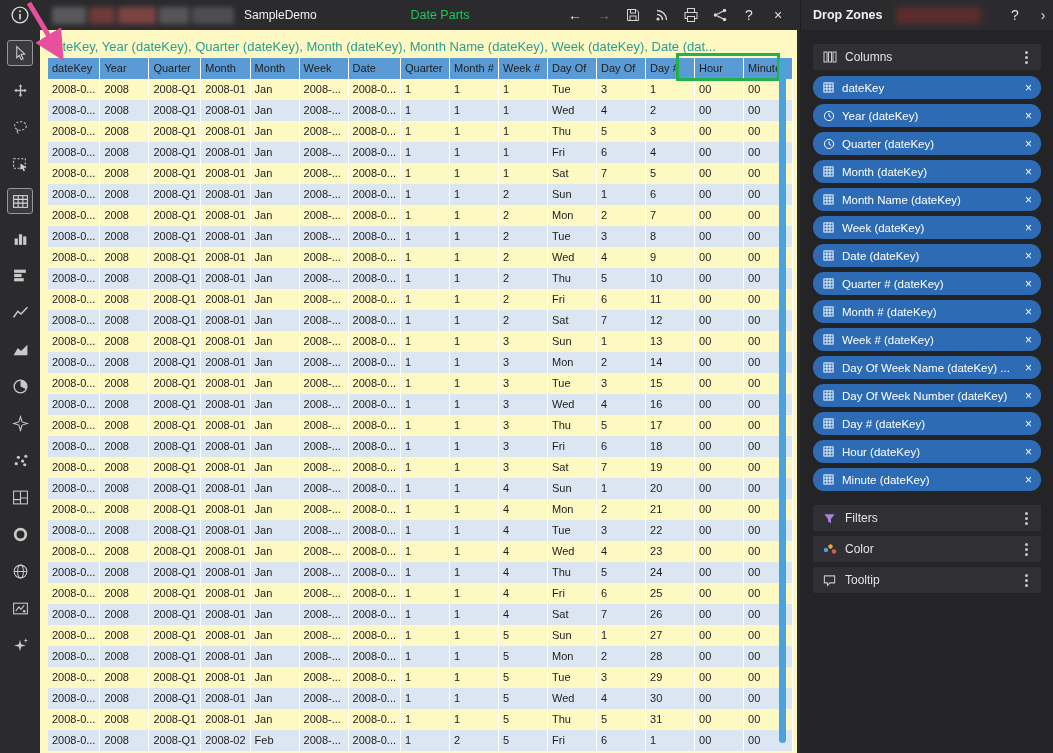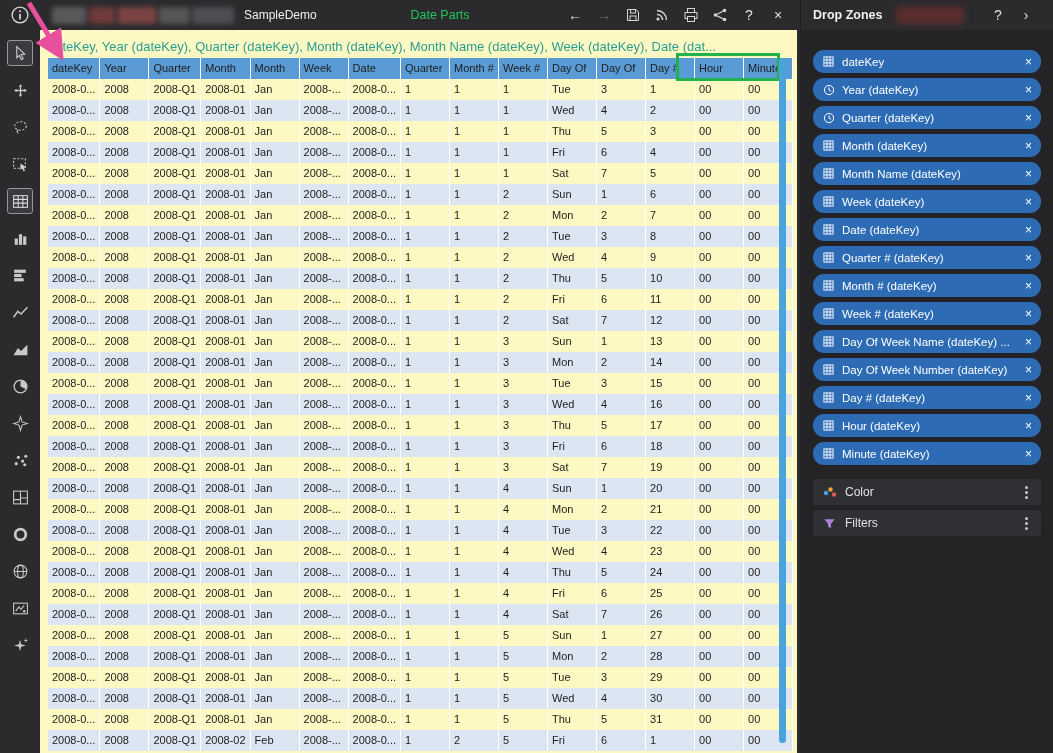--- a/index.html
+++ b/index.html
@@ -17,21 +17,21 @@
   .redacted i:nth-child(2){width:26px;background:#6e3a3a}
   .redacted i:nth-child(3){width:38px;background:#7c4343}
   .redacted i:nth-child(4){width:30px;background:#565659}
   .redacted i:nth-child(5){width:42px;background:#4e4e52}
   .app-title{font-size:12px;color:#f0f0f0}
   .view-title{position:absolute;left:440px;transform:translateX(-50%);font-size:12.5px;color:#22c55e}
   .tb-actions{position:absolute;right:14px;display:flex;align-items:center;gap:13px}
   .tb-icon{display:inline-flex;align-items:center;justify-content:center;min-width:16px;height:18px}
   .glyph{font-size:14px;color:#e0e0e0;line-height:18px}
   .tb-icon.dim .glyph{color:#6f6f72}
-  .tb-panel{position:relative;flex:1;height:30px;display:flex;align-items:center;border-left:1px solid #1d1d1f;padding:0 19px 0 12px}
+  .tb-panel{position:relative;flex:1;height:30px;display:flex;align-items:center;border-left:1px solid #1d1d1f;padding:0 2px 0 12px}
   .panel-title{font-size:12.5px;font-weight:600;color:#f0f0f0}
   .panel-redact{flex:1;height:17px;max-width:112px;margin:0 14px;background:#5c2d2d;border-radius:2px;filter:blur(3px)}
   .tb-panel .tb-icon{margin-left:12px}
 
   
   .left-toolbar{position:absolute;left:0;top:30px;bottom:0;width:40px;background:#2b2b2e;display:flex;flex-direction:column;align-items:center;padding-top:10px;gap:11px}
   .tool{width:26px;height:26px;display:flex;align-items:center;justify-content:center;border:1px solid transparent;border-radius:3px}
   .tool.selected{border-color:#98989c;background:#3a3a3f}
 
   
@@ -836,20 +836,35 @@
   <svg class="pink-arrow" viewBox="0 0 66 72">
     <defs>
       <marker id="ah" markerWidth="6" markerHeight="6" refX="4.2" refY="3" orient="auto">
         <path d="M0 0 L6 3 L0 6 Z" fill="#e8509e"></path>
       </marker>
     </defs>
     <line x1="15" y1="3" x2="45" y2="53" stroke="#e8509e" stroke-width="5" marker-end="url(#ah)"></line>
   </svg>
 
   <div class="panel">
+    <div class="zone-bar">
+      <span class="zicon js-icon">
+          <svg width="14" height="14" viewBox="0 0 14 14">
+            <rect x="1" y="2" width="3" height="10" fill="none" stroke="#cfcfcf"></rect>
+            <rect x="5.5" y="2" width="3" height="10" fill="none" stroke="#cfcfcf"></rect>
+            <rect x="10" y="2" width="3" height="10" fill="none" stroke="#cfcfcf"></rect>
+          </svg>
+        </span>
+      <span class="zlabel">Columns</span>
+      <span class="kebab">
+          <i></i>
+          <i></i>
+          <i></i>
+        </span>
+    </div>
     <div class="pills" id="pills">
         <div class="pill">
           <span class="picon">
             <svg width="11" height="11" viewBox="0 0 12 12">
               <rect x="1" y="1" width="10" height="10" fill="none" stroke="#fff"></rect>
               <path d="M1 4.3 H11 M1 7.6 H11 M4.3 1 V11 M7.6 1 V11" stroke="#fff"></path>
             </svg>
           </span>
           <span class="plabel">dateKey</span>
           <span class="x">×</span>
@@ -989,42 +1004,55 @@
             <svg width="11" height="11" viewBox="0 0 12 12">
               <rect x="1" y="1" width="10" height="10" fill="none" stroke="#fff"></rect>
               <path d="M1 4.3 H11 M1 7.6 H11 M4.3 1 V11 M7.6 1 V11" stroke="#fff"></path>
             </svg>
           </span>
           <span class="plabel">Minute (dateKey)</span>
           <span class="x">×</span>
         </div>
       </div>
     <div id="sections">
+        <div class="zone-bar">
+          <span class="zicon">
+            <svg width="13" height="13" viewBox="0 0 14 14">
+              <path d="M1.5 2.5 H12.5 L8.6 7.5 V12 L5.4 10.2 V7.5 Z" fill="#a982d8"></path>
+            </svg>
+          </span>
+          <span class="zlabel">Filters</span>
+          <span class="kebab">
+            <i></i>
+            <i></i>
+            <i></i>
+          </span>
+        </div>
         <div class="zone-bar">
           <span class="zicon">
             <svg width="14" height="13" viewBox="0 0 14 13">
               <circle cx="3" cy="7" r="2.2" fill="#4aa3e0"></circle>
               <circle cx="7.5" cy="3.5" r="2.2" fill="#f0a23c"></circle>
               <circle cx="11" cy="8.5" r="2.2" fill="#d85c5c"></circle>
             </svg>
           </span>
           <span class="zlabel">Color</span>
           <span class="kebab">
             <i></i>
             <i></i>
             <i></i>
           </span>
         </div>
         <div class="zone-bar">
           <span class="zicon">
             <svg width="13" height="13" viewBox="0 0 14 14">
-              <path d="M1.5 2.5 H12.5 L8.6 7.5 V12 L5.4 10.2 V7.5 Z" fill="#a982d8"></path>
-            </svg>
-          </span>
-          <span class="zlabel">Filters</span>
+              <path d="M1.5 2 H12.5 V9.5 H7.5 L4.8 12.2 V9.5 H1.5 Z" fill="none" stroke="#c4c4c4" stroke-width="1.2"></path>
+            </svg>
+          </span>
+          <span class="zlabel">Tooltip</span>
           <span class="kebab">
             <i></i>
             <i></i>
             <i></i>
           </span>
         </div>
       </div>
   </div>
 
 </div>

